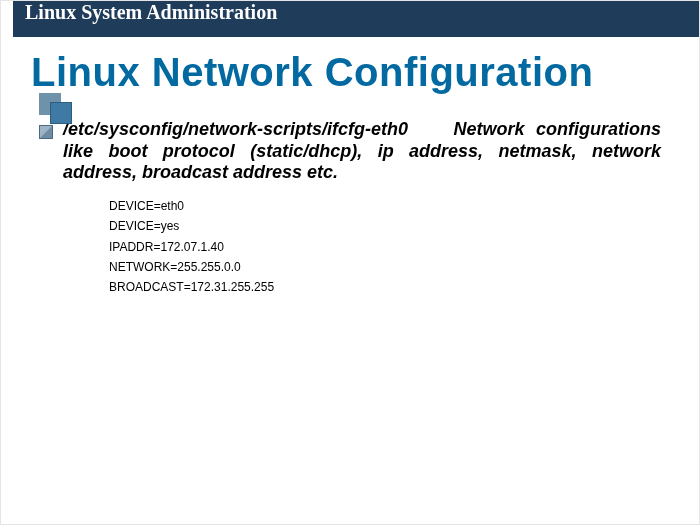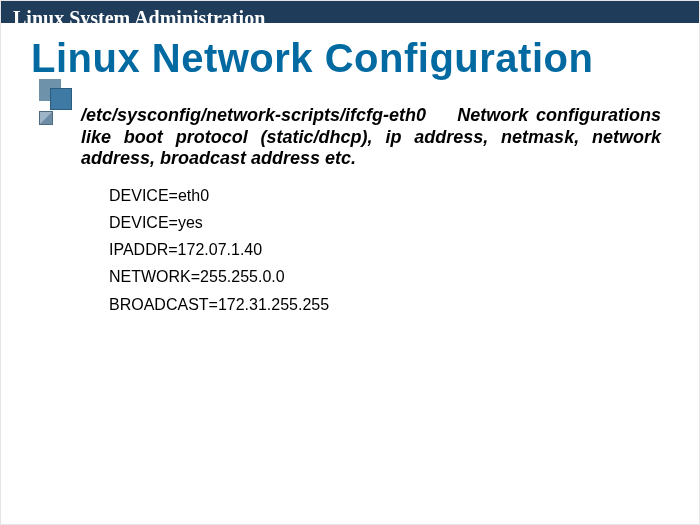--- a/index.html
+++ b/index.html
@@ -10,22 +10,23 @@
     background: #ffffff;
     position: relative;
     border: 1px solid #e5e5e5;
   }
   .header-bar {
     background: #1f3c5a;
     color: #ffffff;
     font-family: "Times New Roman", Times, serif;
     font-weight: bold;
     font-size: 20px;
-    padding: 6px 12px 8px 12px;
-    height: 22px;
+    padding: 0 12px 8px 12px;
+    height: 36px;
+    margin-left: 12px;
   }
   .title-wrap {
     position: relative;
     margin: 14px 30px 10px 30px;
   }
   .title-text {
     color: #0369a1;
     font-size: 40px;
     font-weight: bold;
     letter-spacing: 0.5px;
@@ -50,21 +51,21 @@
     width: 22px; height: 22px;
     background: #3e7aa3;
     border: 1px solid #2d5d7e;
   }
   .body {
     margin: 26px 38px 0 38px;
   }
   .bullet-row {
     display: flex;
     align-items: flex-start;
-    gap: 28px;
+    gap: 10px;
   }
   .bullet-icon {
     flex: 0 0 14px;
     width: 14px; height: 14px;
     margin-top: 6px;
     position: relative;
   }
   .bullet-icon::before {
     content: "";
     position: absolute;
@@ -79,21 +80,21 @@
     font-style: italic;
     color: #000000;
     text-align: justify;
     line-height: 1.2;
     width: 100%;
   }
   .bullet-text .path { white-space: nowrap; }
   .config-list {
     margin: 12px 0 0 70px;
     font-family: Arial, Helvetica, sans-serif;
-    font-size: 16px;
+    font-size: 12px;
     color: #000000;
     line-height: 1.7;
   }
   .config-list div { white-space: nowrap; }
 </style>
 </head>
 <body>
 
 <div class="slide">
 

